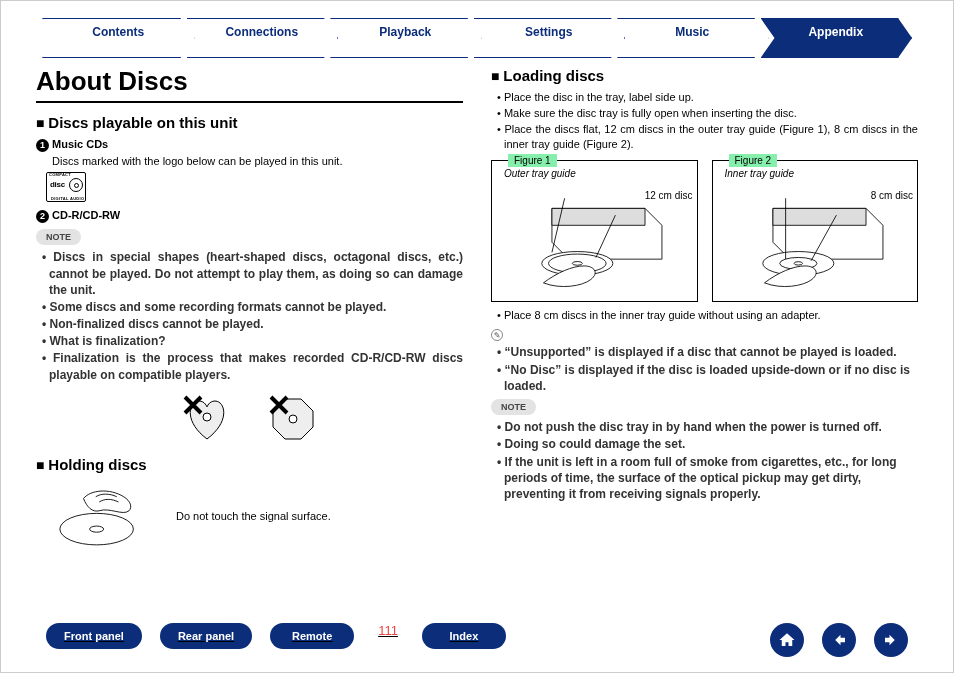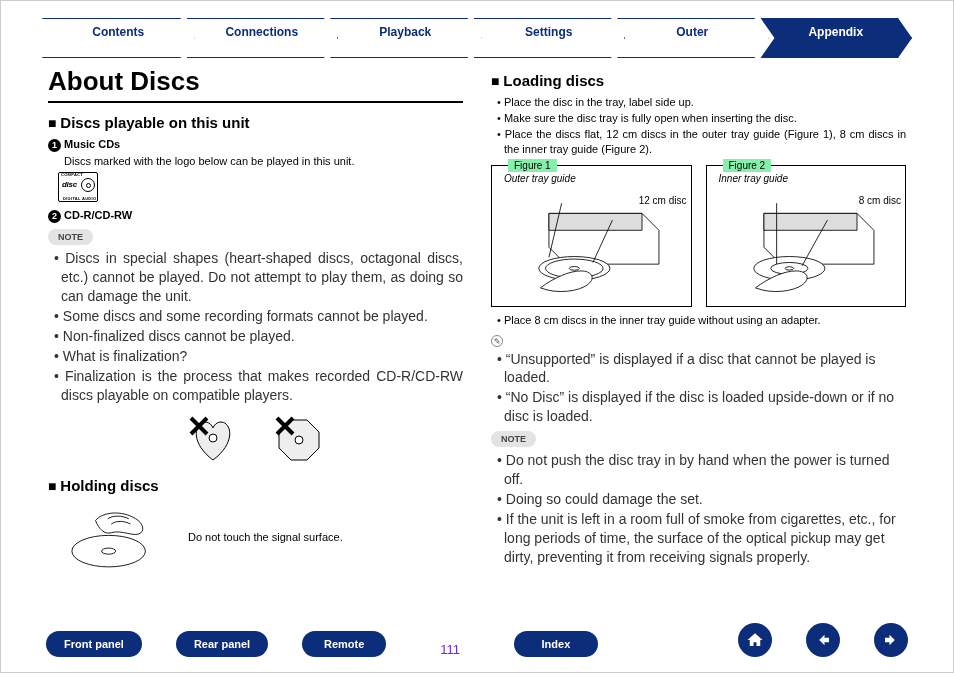--- a/index.html
+++ b/index.html
@@ -13,38 +13,38 @@
     position: relative; color: #0b2d7a;
     border: 1px solid #0b2d7a; border-left: none;
     background: #fff;
     clip-path: polygon(0 0, calc(100% - 14px) 0, 100% 50%, calc(100% - 14px) 100%, 0 100%, 14px 50%);
     margin-left: -8px;
   }
   .tab:first-child { border-left: 1px solid #0b2d7a; margin-left: 0; }
   .tab.active { background: #0b2d7a; color: #fff; }
 
   
-  .page { display: flex; gap: 28px; padding: 6px 48px 0; align-items: center; }
+  .page { display: flex; gap: 28px; padding: 6px 36px 0; }
   .col { flex: 1 1 0; font-size: 11px; line-height: 1.35; }
   h1 { font-size: 26px; font-weight: 900; border-bottom: 2px solid #000; margin-bottom: 10px; padding-bottom: 2px; }
   h2 { font-size: 15px; font-weight: 900; margin: 8px 0 4px; }
   h2::before { content: "■ "; font-size: 14px; }
   .subh { font-size: 11px; font-weight: 900; margin: 4px 0 2px; }
   .circled { display: inline-block; width: 13px; height: 13px; border-radius: 50%; background: #000; color: #fff; font-size: 9px; line-height: 13px; text-align: center; margin-right: 3px; }
   .note-badge { display: inline-block; background: #e3e3e3; color: #444; font-size: 9px; font-weight: bold; padding: 2px 10px; border-radius: 9px; margin: 4px 0 3px; }
   ul.bul { list-style: none; padding-left: 6px; }
   ul.bul li { text-indent: -7px; padding-left: 7px; margin: 1px 0; }
   ul.bul li::before { content: "• "; }
-  ul.tiny li { font-size: 14px; color: #333; }
+  ul.tiny li { font-size: 12px; color: #333; font-weight: bold; }
   .just { text-align: justify; }
 
   
   .cd-logo { width: 40px; height: 30px; border: 1.5px solid #000; margin: 3px 0 6px 10px; position: relative; border-radius: 2px; }
   .cd-logo::before { content: "COMPACT"; position: absolute; top: -1px; left: 2px; font-size: 4px; font-weight: bold; letter-spacing: .3px; }
-  .cd-logo .disc { font-size: 8px; font-weight: 900; font-style: italic; position: absolute; top: 7px; left: 3px; letter-spacing: -.3px; }
+  .cd-logo .disc { font-size: 8px; font-weight: 900; position: absolute; top: 7px; left: 3px; letter-spacing: -.3px; }
   .cd-logo .da { position: absolute; bottom: 0; left: 4px; font-size: 4px; font-weight: bold; letter-spacing: .3px; }
   .cd-logo .ring { position: absolute; right: 2px; top: 5px; width: 14px; height: 14px; border: 1.5px solid #000; border-radius: 50%; }
   .cd-logo .ring::after { content: ""; position: absolute; top: 4px; left: 4px; width: 3px; height: 3px; border: 1px solid #000; border-radius: 50%; }
 
   
   .baddisc-row { display: flex; gap: 30px; justify-content: center; margin: 8px 0 6px; }
   .baddisc { width: 56px; height: 56px; position: relative; }
   .baddisc svg { width: 100%; height: 100%; }
 
   
@@ -56,39 +56,39 @@
 
   
   .fig-row { display: flex; gap: 14px; margin: 8px 0 6px; }
   .fig { flex: 1; border: 1px solid #000; padding: 6px 8px 4px; position: relative; font-size: 10px; }
   .fig .cap { position: absolute; top: -7px; left: 16px; background: #86efac; padding: 0 6px; font-size: 10px; }
   .fig .label-top { margin: 0 0 3px 4px; font-style: italic; }
   .fig .label-disc { position: absolute; top: 28px; right: 4px; }
   .fig svg { width: 100%; height: 110px; }
 
   
-  .bottom { position: absolute; left: 0; right: 0; bottom: 16px; display: flex; align-items: flex-end; padding: 0 46px; gap: 34px; }
+  .bottom { position: absolute; left: 0; right: 0; bottom: 16px; display: flex; align-items: flex-start; padding: 0 46px; gap: 18px; text-decoration: underline; }
   .pill { background: #0b2d7a; color: #fff; font-size: 11px; font-weight: bold; padding: 7px 18px; border-radius: 14px; cursor: pointer; min-width: 84px; text-align: center; }
-  .pgnum { font-size: 13px; color: #6d28d9; margin: 0 20px; }
+  .pgnum { font-size: 13px; color: #ef4444; margin: 0 6px; }
   .spacer { flex: 1; }
   .iconbtn { width: 34px; height: 34px; border-radius: 50%; background: #0b2d7a; color: #fff; display: flex; align-items: center; justify-content: center; cursor: pointer; font-size: 16px; }
   .iconbtn svg { width: 18px; height: 18px; fill: #fff; }
 
   
   .frame { position:absolute; top:0; left:0; right:0; bottom:0; box-shadow: inset 0 0 0 1px #ccc; pointer-events:none; }
 </style>
 </head>
 <body>
 
 <div class="tabbar">
   <div class="tab">Contents</div>
   <div class="tab">Connections</div>
   <div class="tab">Playback</div>
   <div class="tab">Settings</div>
-  <div class="tab">Outer</div>
+  <div class="tab">Music</div>
   <div class="tab active">Appendix</div>
 </div>
 
 <div class="page">
 
   <div class="col">
     <h1>About Discs</h1>
 
     <h2>Discs playable on this unit</h2>
 

